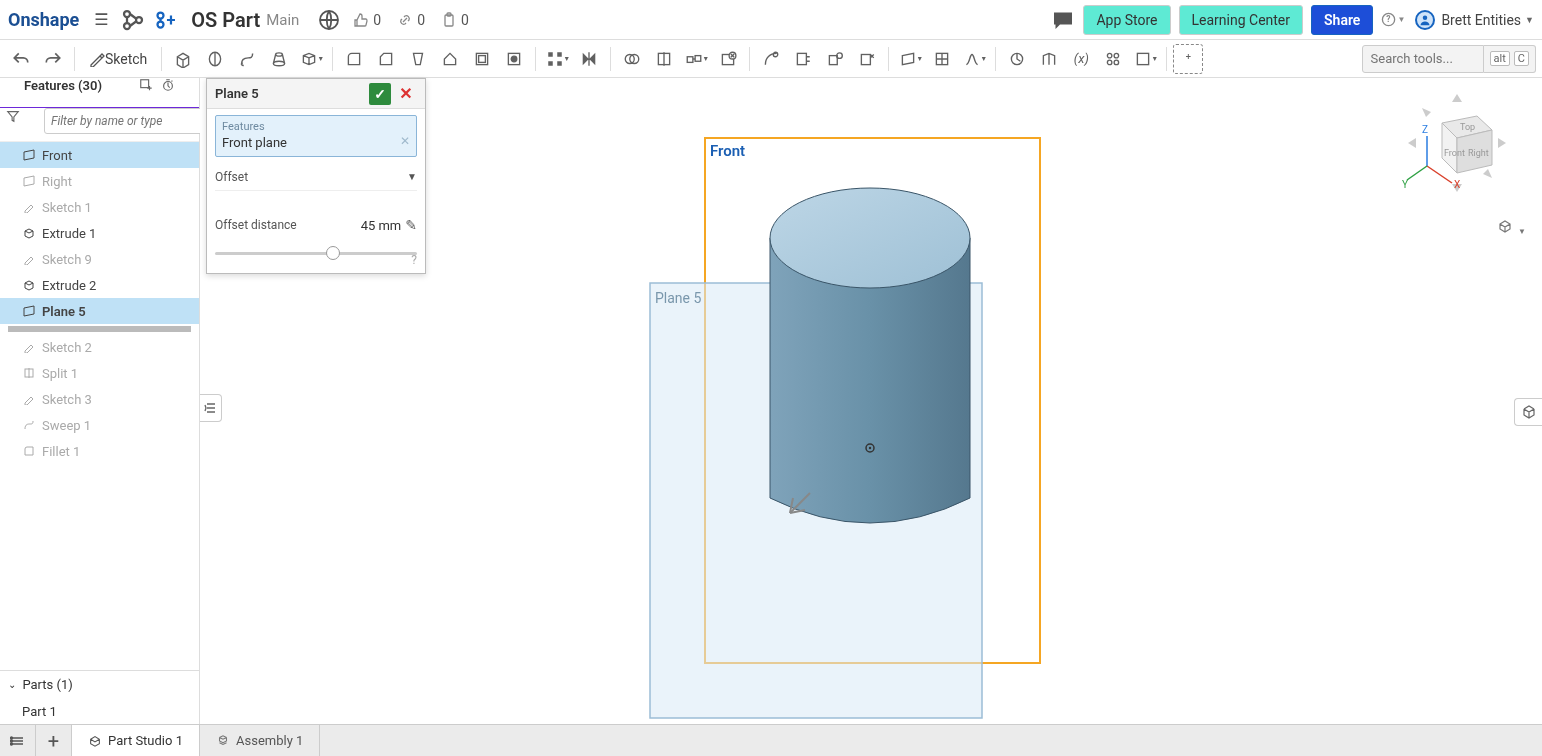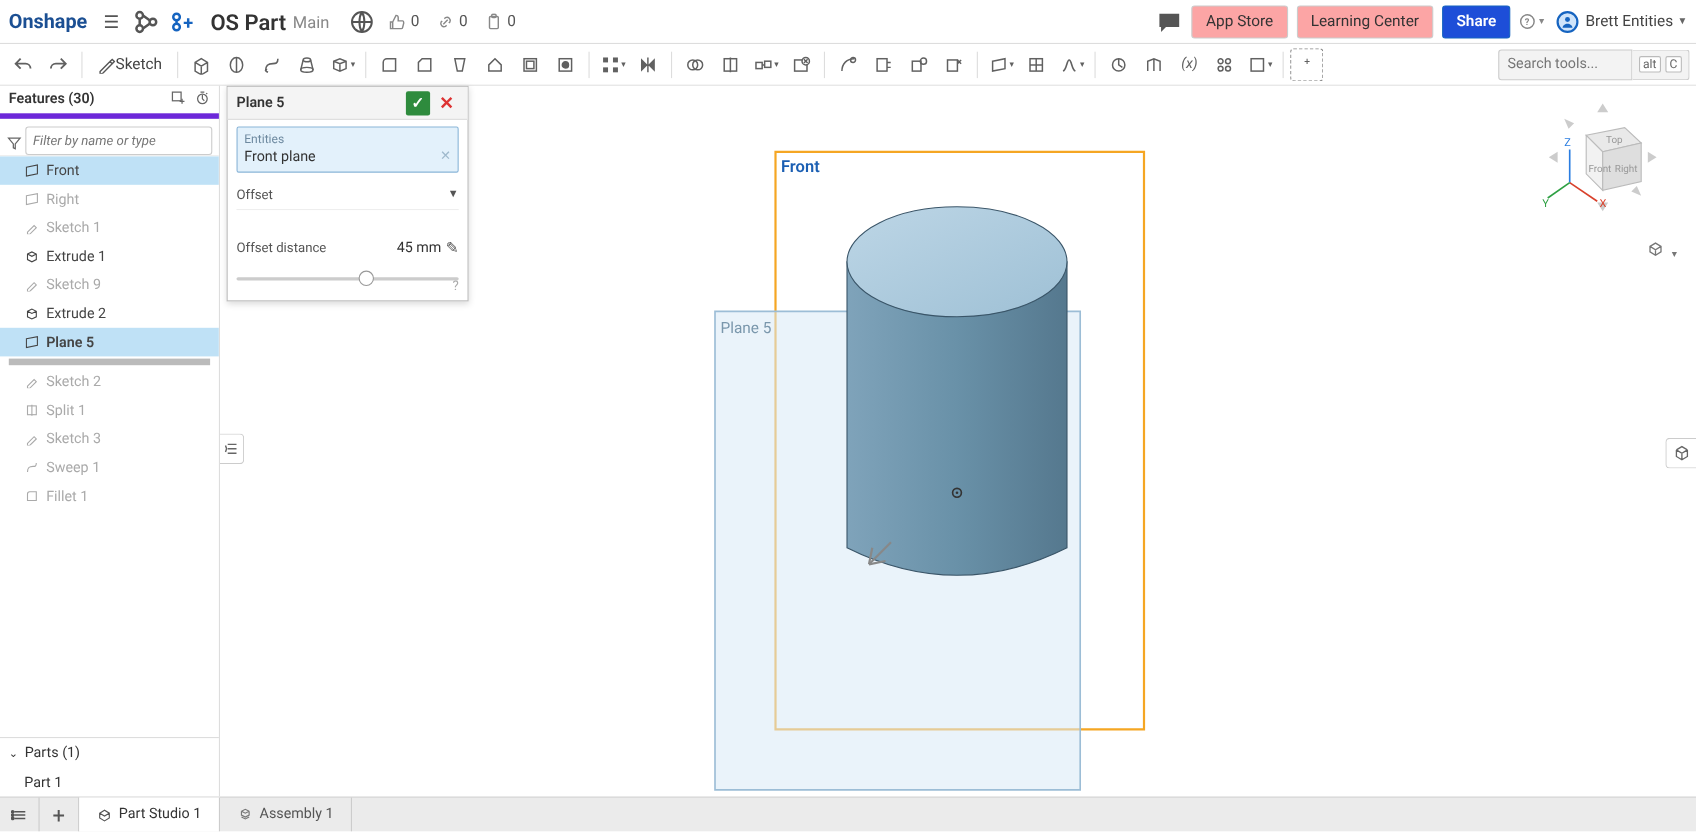--- a/index.html
+++ b/index.html
@@ -7,42 +7,42 @@
 
 
 .topbar { height:40px; display:flex; align-items:center; padding:0 8px; border-bottom:1px solid #ddd; }
 .topbar .logo { font-weight:700; color:#1b4f93; font-size:18px; margin-right:6px;}
 .topbar .tb-icon { width:24px; height:24px; display:flex; align-items:center; justify-content:center; color:#555; margin:0 4px; cursor:pointer; font-size:16px;}
 .topbar .doc-title { font-size:20px; font-weight:600; margin:0 6px 0 10px; color:#333;}
 .topbar .doc-sub { font-size:15px; color:#888; margin-right:14px;}
 .topbar .counter { display:flex; align-items:center; color:#555; font-size:14px; margin:0 8px;}
 .topbar .counter svg, .topbar .counter .glyph { margin-right:4px; color:#888;}
 .topbar .spacer { flex:1; }
-.topbar .btn { height:30px; padding:0 12px; border:1px solid #ccc; border-radius:3px; background:#fca5a5; font-size:14px; display:flex; align-items:center; margin:0 4px; cursor:pointer;}
+.topbar .btn { height:30px; padding:0 12px; border:1px solid #ccc; border-radius:3px; background:#5eead4; font-size:14px; display:flex; align-items:center; margin:0 4px; cursor:pointer;}
 .topbar .btn.primary { background:#1d4ed8; color:#fff; border-color:#1664c0; font-weight:600;}
 .topbar .user { display:flex; align-items:center; font-size:14px; color:#444; margin-left:6px; cursor:pointer;}
 .topbar .user .avatar { width:20px; height:20px; border-radius:50%; background:#cfe4fa; border:2px solid #1664c0; margin-right:6px; display:flex; align-items:center; justify-content:center;}
 
 
 .toolbar { height:38px; display:flex; align-items:center; padding:0 6px; border-bottom:1px solid #ddd; gap:2px;}
 .toolbar .tool { width:30px; height:30px; display:flex; align-items:center; justify-content:center; color:#616161; cursor:pointer; border-radius:3px;}
 .toolbar .tool svg { width:18px; height:18px; }
 .toolbar .sep { width:1px; height:24px; background:#ddd; margin:0 4px;}
 .toolbar .sketch-btn { display:flex; align-items:center; gap:0; padding:0 8px; height:30px; cursor:pointer; color:#444; font-size:14px;}
 .toolbar .searchbox { margin-left:auto; display:flex; align-items:center; }
 .toolbar .searchbox input { height:28px; border:1px solid #ccc; border-radius:3px 0 0 3px; padding:0 8px; width:122px; font-size:13px; background:#f3f3f3;}
 .toolbar .searchbox .kbd { border:1px solid #ccc; border-left:none; border-radius:0 3px 3px 0; height:28px; display:flex; align-items:center; padding:0 6px; font-size:11px; background:#f3f3f3; color:#666; gap:4px;}
 .toolbar .searchbox .kbd span { border:1px solid #bbb; border-radius:2px; padding:0 3px; background:#fff;}
 
 
 .main { display:flex; height:calc(756px - 40px - 38px - 32px); position:relative;}
 .sidebar { width:200px; border-right:1px solid #ddd; display:flex; flex-direction:column; background:#fff; position:relative;}
-.side-head { height:30px; display:flex; align-items:center; padding:0 8px; font-size:13px; font-weight:600; border-bottom:5px solid #6d28d9;}
+.side-head { height:30px; display:flex; padding:0 24px; font-size:13px; font-weight:600; border-bottom:1px solid #6d28d9;}
 .side-head .sh-actions { margin-left:auto; display:flex; gap:8px; color:#666;}
-.filter-row { height:34px; display:flex; align-items:flex-end; padding:0 6px; gap:3px; border-bottom:1px solid #eee;}
+.filter-row { height:34px; display:flex; align-items:flex-start; padding:0 6px; gap:24px; border-bottom:1px solid #eee;}
 .filter-row input { flex:1; height:26px; border:1px solid #ccc; border-radius:3px; padding:0 6px; font-size:12px; font-style:italic; color:#888;}
 .feature-list { flex:1; overflow-y:auto; position:relative;}
 .feature-list::-webkit-scrollbar{width:10px;} .feature-list::-webkit-scrollbar-thumb{background:#ccc;border-radius:4px;}
 .feat { height:26px; display:flex; align-items:center; padding:0 8px 0 22px; font-size:13px; color:#444; cursor:pointer; gap:6px;}
 .feat.dim { color:#aaa;}
 .feat.sel { background:#bfe1f6;}
 .feat.active { background:#bfe1f6; font-weight:600;}
 .feat .ficon { width:14px; height:14px; display:flex; align-items:center; justify-content:center; color:inherit;}
 .rollback { height:6px; background:#bbb; margin:2px 8px;}
 .parts-head { height:28px; display:flex; align-items:center; padding:0 8px; font-size:13px; border-top:1px solid #ddd; gap:6px; cursor:pointer;}
@@ -503,21 +503,21 @@
   <div class="dialog">
     <div class="dlg-head">
       <span>Plane 5</span>
       <span class="dlg-actions">
         <span class="ok">✓</span>
         <span class="cancel">✕</span>
       </span>
     </div>
     <div class="dlg-body">
       <div class="entity-box">
-        <div class="lbl">Entities</div>
+        <div class="lbl">Features</div>
         <div class="val">Front plane</div>
         <span class="clr">✕</span>
       </div>
       <div class="row select">
         <span>Offset</span>
         <span class="caret">▼</span>
       </div>
       <div class="row dist">
         <span>Offset distance</span>
         <span style="display:flex;align-items:center;">

